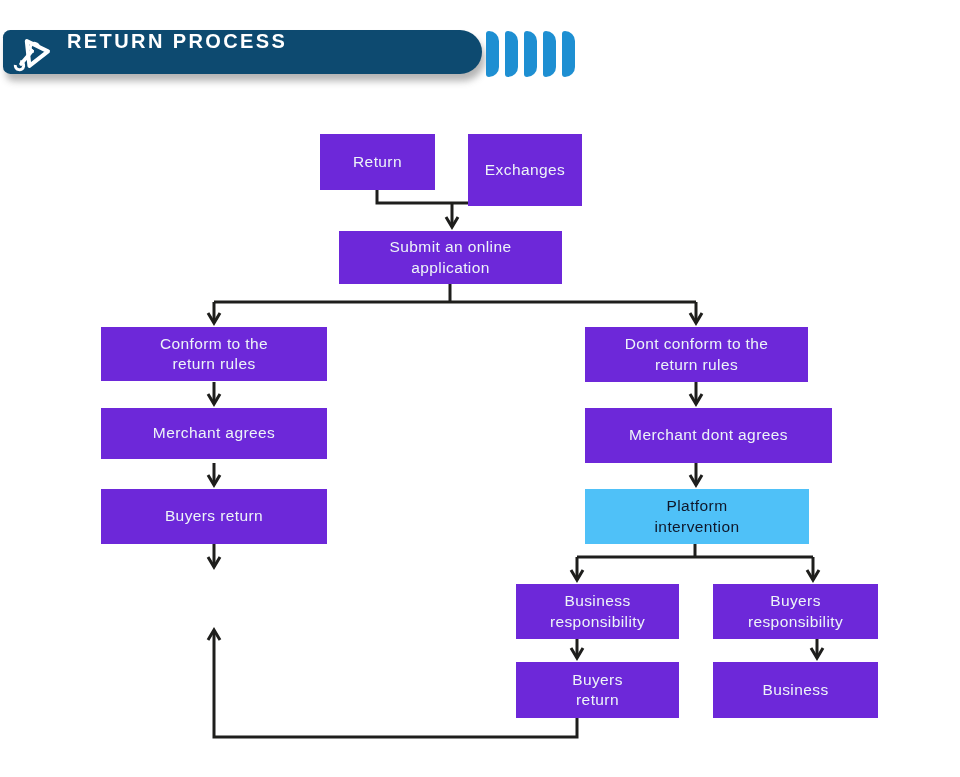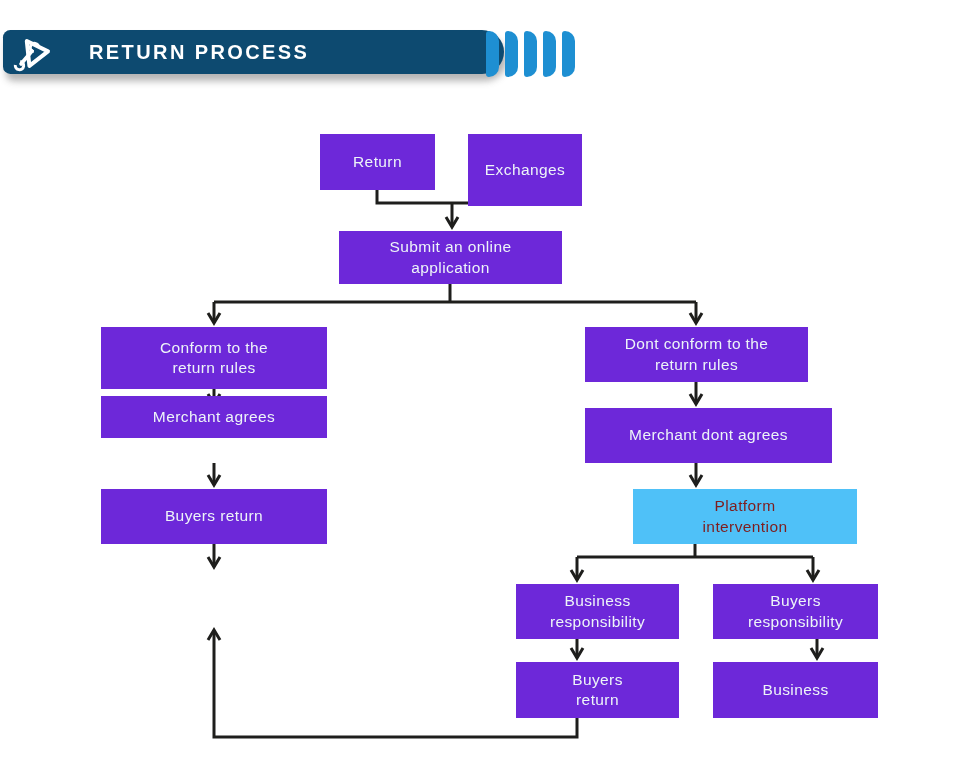--- a/index.html
+++ b/index.html
@@ -5,39 +5,39 @@
   html,body{margin:0;padding:0;background:#ffffff;}
   .canvas{
     position:relative;width:960px;height:777px;background:#ffffff;overflow:hidden;
     font-family:"Liberation Sans", sans-serif;
   }
   
   .title-bar{
     position:absolute;left:3px;top:30px;width:479px;height:44px;
     background:#0d4a70;border-radius:8px 24px 24px 8px;
     box-shadow:3px 7px 7px rgba(70,70,70,0.40);
-    display:flex;align-items:center;padding-left:22px;
+    display:flex;align-items:flex-start;
   }
   .logo{position:absolute;left:10px;top:1px;width:42px;height:42px;}
   .bar-title{
     padding-left:64px;color:#ffffff;font-size:20px;font-weight:bold;
     letter-spacing:2.4px;white-space:nowrap;
   }
   .chev{
     position:absolute;top:31px;width:13px;height:46px;
     background:#1e8fd2;border-radius:3px 10px 10px 3px;
   }
   
   .connector-layer{position:absolute;left:0;top:0;}
   .node{
     position:absolute;display:flex;align-items:center;justify-content:center;
     background:#6d28d9;color:#edf4f8;font-size:15.5px;line-height:1.32;
     text-align:center;white-space:pre-line;letter-spacing:0.4px;
   }
-  .node.highlight{background:#4fc1f8;color:#7f1d1d;margin-left:48px;}
+  .node.highlight{background:#4fc1f8;color:#0f172a;}
 </style>
 </head>
 <body>
 
 <div class="canvas">
 
   <div>
     <div class="title-bar">
       <span class="logo">
         <svg width="42" height="42" viewBox="0 0 42 42">
@@ -88,25 +88,25 @@
       <path d="M817,639 L817,658" marker-end="url(#arw)"></path>
 
       <path d="M577,718 L577,737 L214,737 L214,630" marker-end="url(#arw)"></path>
     </g>
   </svg>
 
   <div class="node" style="left:320px;top:134px;width:115px;height:56px">Return</div>
   <div class="node" style="left:468px;top:134px;width:114px;height:72px">Exchanges</div>
   <div class="node" style="left:339px;top:231px;width:223px;height:53px">Submit an online
 application</div>
-  <div class="node" style="left:101px;top:327px;width:226px;height:62px">Conform to the
+  <div class="node" style="left:101px;top:327px;width:226px;height:54px">Conform to the
 return rules</div>
   <div class="node" style="left:585px;top:327px;width:223px;height:55px">Dont conform to the
 return rules</div>
-  <div class="node" style="left:101px;top:396px;width:226px;height:42px">Merchant agrees</div>
+  <div class="node" style="left:101px;top:408px;width:226px;height:51px">Merchant agrees</div>
   <div class="node" style="left:585px;top:408px;width:247px;height:55px">Merchant dont agrees</div>
   <div class="node" style="left:101px;top:489px;width:226px;height:55px">Buyers return</div>
   <div class="node highlight" style="left:585px;top:489px;width:224px;height:55px">Platform
 intervention</div>
   <div class="node" style="left:516px;top:584px;width:163px;height:55px">Business
 responsibility</div>
   <div class="node" style="left:713px;top:584px;width:165px;height:55px">Buyers
 responsibility</div>
   <div class="node" style="left:516px;top:662px;width:163px;height:56px">Buyers
 return</div>

